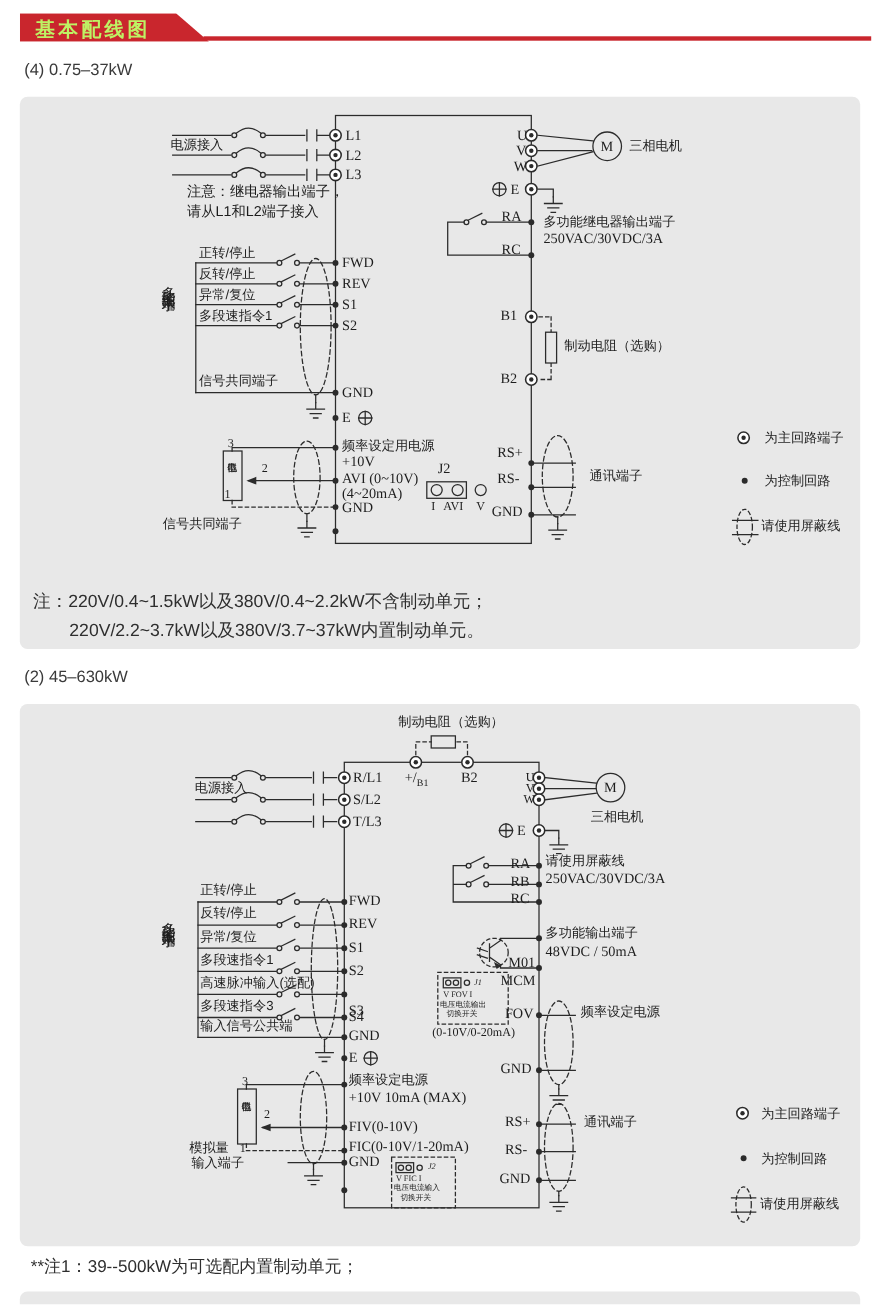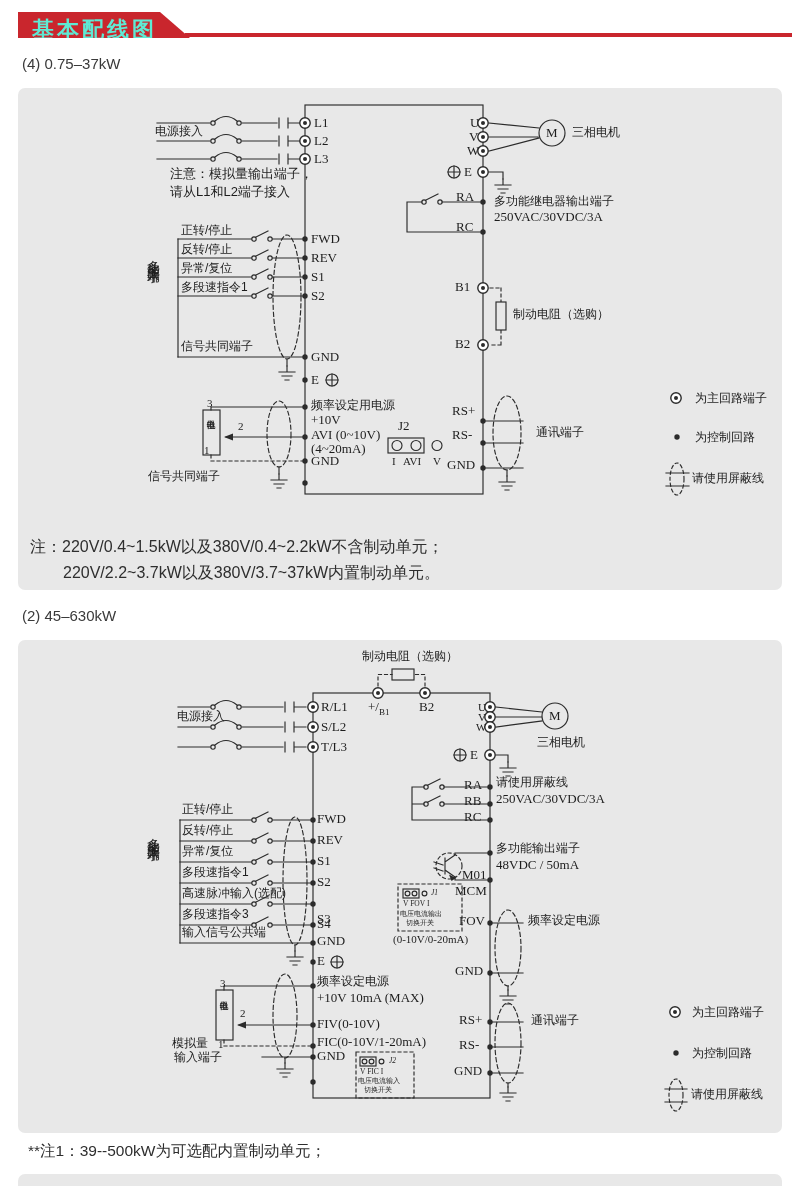--- a/index.html
+++ b/index.html
@@ -4,21 +4,21 @@
 <style>
   html,body{margin:0;padding:0;}
   body{width:800px;height:1186px;position:relative;background:#ffffff;overflow:hidden;
        font-family:"Liberation Sans","DejaVu Sans",sans-serif;}
   .panel{position:absolute;left:18px;width:764px;background:#e8e8e8;border-radius:7px;}
   #panel1{top:88px;height:502px;}
   #panel2{top:640px;height:493px;}
   #panel3{top:1174px;height:12px;border-radius:7px 7px 0 0;}
   .banner{position:absolute;left:18px;top:12px;width:172px;height:26px;background:#c9262d;
           clip-path:polygon(0 0,142px 0,172px 100%,0 100%);}
-  .banner-title{position:absolute;left:14px;top:3px;font-weight:bold;font-size:22px;color:#5eead4;letter-spacing:3px;white-space:nowrap;}
+  .banner-title{position:absolute;left:14px;top:3px;font-weight:bold;font-size:18px;color:#bef264;letter-spacing:3px;white-space:nowrap;}
   .banner-line{position:absolute;left:185px;top:33px;width:607px;height:4px;background:#c9262d;}
   .sec{position:absolute;font-size:15px;color:#3a3a3a;white-space:nowrap;}
   .lbl{position:absolute;font-size:12px;line-height:1.15;color:#1d1d1d;white-space:nowrap;}
   .ser{font-family:"Liberation Serif","DejaVu Serif",serif;font-size:13px;}
   .s11{font-size:11px;}
   .s13{font-size:13px;}
   .note{position:absolute;font-size:16px;color:#2e2e2e;white-space:nowrap;}
   .vert{writing-mode:vertical-rl;text-orientation:upright;letter-spacing:2px;font-size:12.5px;}
   .potv{writing-mode:vertical-rl;text-orientation:upright;font-size:9px;letter-spacing:0;line-height:1;}
   .t75{font-size:7.5px;}
@@ -299,21 +299,21 @@
       <use href="#mt" x="675" y="1012"></use>
       <use href="#cd" x="676" y="1053"></use>
       <ellipse cx="676" cy="1095" rx="7" ry="16" stroke-dasharray="3 3"></ellipse>
       <path d="M665,1089 H687 M665,1102 H687"></path>
     </g>
   </g>
   </g>
 </svg>
 
 <div class="lbl" style="left:155px;top:125px">电源接入</div>
-<div class="lbl s13" style="left:170px;top:167px">注意：模拟量输出端子，</div>
+<div class="lbl s13" style="left:170px;top:167px">注意：继电器输出端子，</div>
 <div class="lbl s13" style="left:170px;top:185px">请从L1和L2端子接入</div>
 <div class="lbl ser" style="left:314px;top:116px">L1</div>
 <div class="lbl ser" style="left:314px;top:134px">L2</div>
 <div class="lbl ser" style="left:314px;top:152px">L3</div>
 <div class="lbl vert" style="left:146px;top:250px">多功能输入端子</div>
 <div class="lbl" style="left:181px;top:224px">正转/停止</div>
 <div class="lbl" style="left:181px;top:243px">反转/停止</div>
 <div class="lbl" style="left:181px;top:262px">异常/复位</div>
 <div class="lbl" style="left:181px;top:281px">多段速指令1</div>
 <div class="lbl" style="left:181px;top:340px">信号共同端子</div>

